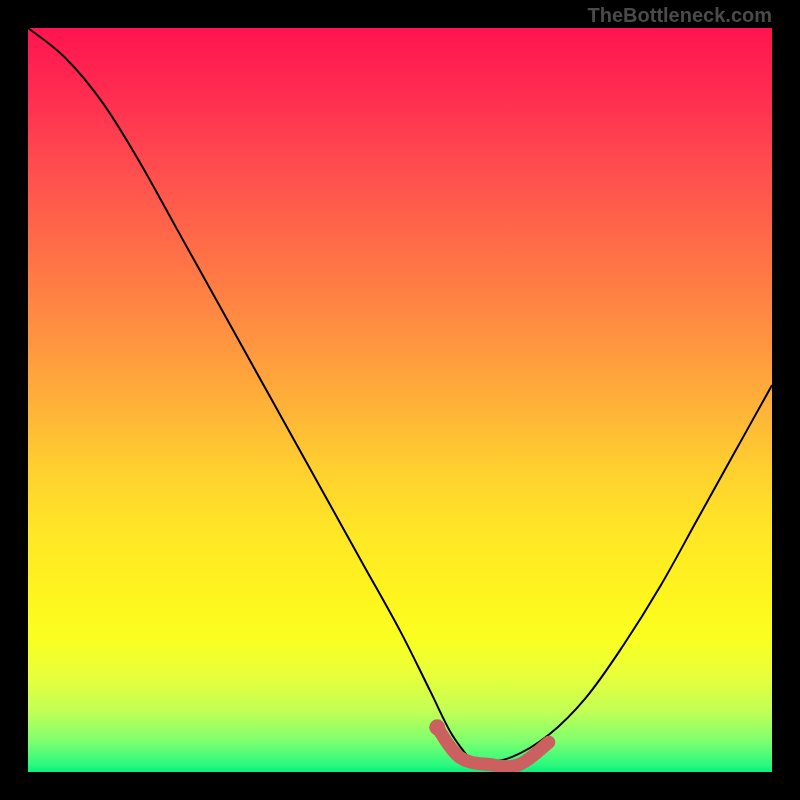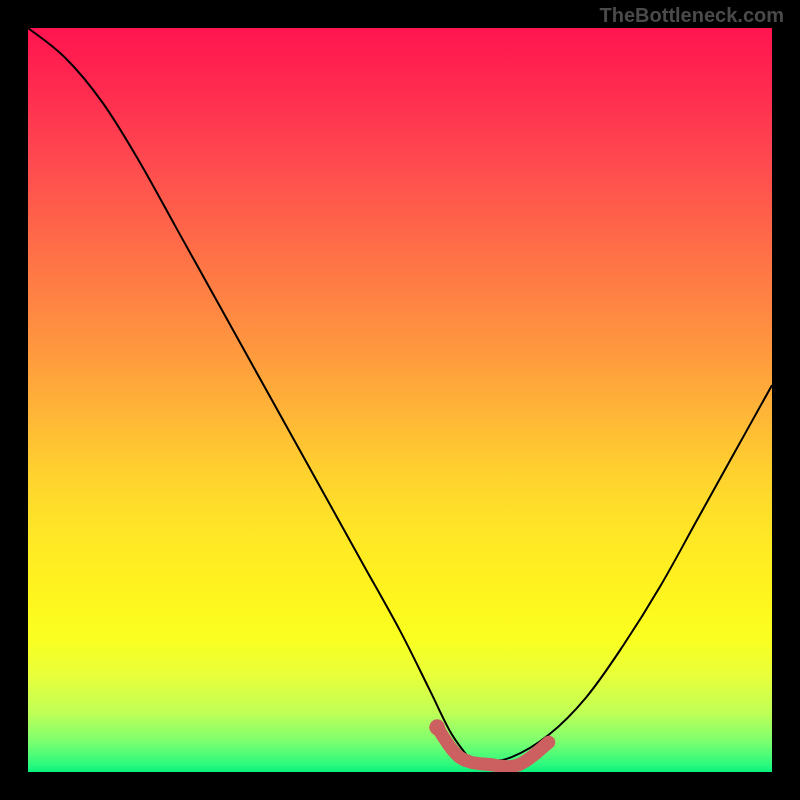--- a/index.html
+++ b/index.html
@@ -7,21 +7,21 @@
     width: 800px;
     height: 800px;
     background: #000;
     overflow: hidden;
     font-family: Arial, sans-serif;
     position: relative;
   }
   .branding {
     position: absolute;
     top: 4px;
-    right: 16px;
+    right: 28px;
     font-size: 20px;
     font-weight: bold;
     color: #4a4a4a;
     z-index: 10;
   }
   .plot-area {
     position: absolute;
     left: 28px;
     top: 28px;
     width: 744px;

